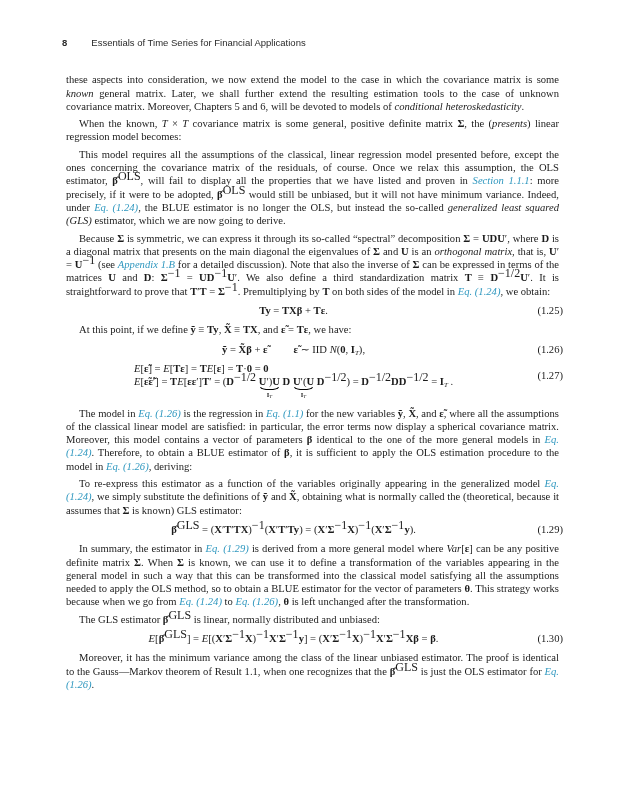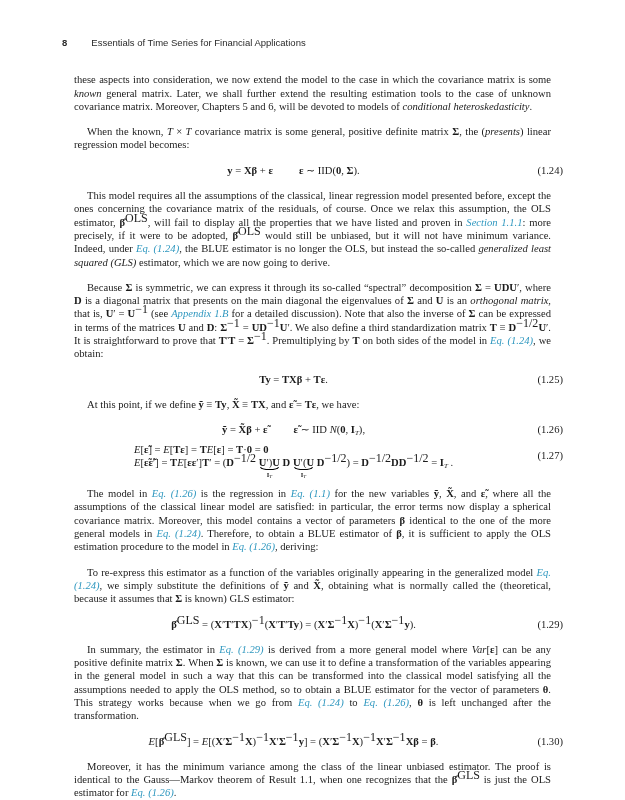--- a/index.html
+++ b/index.html
@@ -11,21 +11,21 @@
     font-size:10.6px;line-height:13.3px;color:#1b1b1b;
     overflow:hidden;
   }
   .header{
     display:flex;align-items:baseline;gap:24px;
     font-family:"Liberation Sans", sans-serif;
     font-size:9.5px;color:#2a2a2a;
     margin:0 0 24px 0;
   }
   .page-num{font-weight:bold;}
-  .para{margin:12px;text-align:justify;}
+  .para{margin:4px;text-align:justify;}
   .para.indent{text-indent:13px;}
   .s-i{font-style:italic;}
   .s-b{font-weight:bold;}
   .s-link{color:var(--link,#2e97bf);font-style:italic;}
   .s-sup{font-size:12px;vertical-align:3.6px;line-height:0;}
   .s-sub{font-size:7px;vertical-align:-2px;line-height:0;}
   .s-gap{display:inline-block;width:26px;}
   .eq{display:flex;align-items:center;margin:6px 0;}
   .eq-body{flex:1;text-align:center;}
   .eq-lines{display:inline-block;text-align:left;}
@@ -42,24 +42,20 @@
 <body>
 
 <div class="page">
   <div class="header">
     <span class="page-num">8</span>
     <span class="running-title">Essentials of Time Series for Financial Applications</span>
   </div>
   <div id="content">
       <p class="para"><span>these aspects into consideration, we now extend the model to the case in which the covariance matrix is some </span><span class="s-i">known</span><span> general matrix. Later, we shall further extend the resulting estimation tools to the case of unknown covariance matrix. Moreover, Chapters 5 and 6, will be devoted to models of </span><span class="s-i">conditional heteroskedasticity</span><span>.</span></p>
       <p class="para indent"><span>When the known, </span><span class="s-i">T</span><span> × </span><span class="s-i">T</span><span> covariance matrix is some general, positive definite matrix </span><span class="s-b">Σ</span><span>, the (</span><span class="s-i">presents</span><span>) linear regression model becomes:</span></p>
-      <div class="eq">
-        <div class="eq-body"><div class="eq-lines"><div class="eq-line"><span class="s-b">y</span><span> = </span><span class="s-b">Xβ</span><span> + </span><span class="s-b">ε</span><span class="s-gap"></span><span class="s-b">ε</span><span> ∼ IID(</span><span class="s-b">0</span><span>, </span><span class="s-b">Σ</span><span>).</span></div></div></div>
-        <div class="eq-num">(1.24)</div>
-      </div>
       <p class="para indent"><span>This model requires all the assumptions of the classical, linear regression model presented before, except the ones concerning the covariance matrix of the residuals, of course. Once we relax this assumption, the OLS estimator, </span><span class="s-b">β̂</span><span class="s-sup">OLS</span><span>, will fail to display all the properties that we have listed and proven in </span><span class="s-link">Section 1.1.1</span><span>: more precisely, if it were to be adopted, </span><span class="s-b">β̂</span><span class="s-sup">OLS</span><span> would still be unbiased, but it will not have minimum variance. Indeed, under </span><span class="s-link">Eq. (1.24)</span><span>, the BLUE estimator is no longer the OLS, but instead the so-called </span><span class="s-i">generalized least squared (GLS)</span><span> estimator, which we are now going to derive.</span></p>
       <p class="para indent"><span>Because </span><span class="s-b">Σ</span><span> is symmetric, we can express it through its so-called “spectral” decomposition </span><span class="s-b">Σ</span><span> = </span><span class="s-b">UDU</span><span>′</span><span>, where </span><span class="s-b">D</span><span> is a diagonal matrix that presents on the main diagonal the eigenvalues of </span><span class="s-b">Σ</span><span> and </span><span class="s-b">U</span><span> is an </span><span class="s-i">orthogonal matrix</span><span>, that is, </span><span class="s-b">U</span><span>′</span><span> = </span><span class="s-b">U</span><span class="s-sup">−1</span><span> (see </span><span class="s-link">Appendix 1.B</span><span> for a detailed discussion). Note that also the inverse of </span><span class="s-b">Σ</span><span> can be expressed in terms of the matrices </span><span class="s-b">U</span><span> and </span><span class="s-b">D</span><span>: </span><span class="s-b">Σ</span><span class="s-sup">−1</span><span> = </span><span class="s-b">UD</span><span class="s-sup">−1</span><span class="s-b">U</span><span>′</span><span>. We also define a third standardization matrix </span><span class="s-b">T</span><span> ≡ </span><span class="s-b">D</span><span class="s-sup">−1/2</span><span class="s-b">U</span><span>′</span><span>. It is straightforward to prove that </span><span class="s-b">T</span><span>′</span><span class="s-b">T</span><span> = </span><span class="s-b">Σ</span><span class="s-sup">−1</span><span>. Premultiplying by </span><span class="s-b">T</span><span> on both sides of the model in </span><span class="s-link">Eq. (1.24)</span><span>, we obtain:</span></p>
       <div class="eq">
         <div class="eq-body"><div class="eq-lines"><div class="eq-line"><span class="s-b">Ty</span><span> = </span><span class="s-b">TXβ</span><span> + </span><span class="s-b">Tε</span><span>.</span></div></div></div>
         <div class="eq-num">(1.25)</div>
       </div>
       <p class="para indent"><span>At this point, if we define </span><span class="s-b">ỹ</span><span> ≡ </span><span class="s-b">Ty</span><span>, </span><span class="s-b">X̃</span><span> ≡ </span><span class="s-b">TX</span><span>, and </span><span class="s-b">ε̃</span><span> = </span><span class="s-b">Tε</span><span>, we have:</span></p>
       <div class="eq">
         <div class="eq-body"><div class="eq-lines"><div class="eq-line"><span class="s-b">ỹ</span><span> = </span><span class="s-b">X̃β</span><span> + </span><span class="s-b">ε̃</span><span class="s-gap"></span><span class="s-b">ε̃</span><span> ∼ IID </span><span class="s-i">N</span><span>(</span><span class="s-b">0</span><span>, </span><span class="s-b">I</span><span class="s-sub s-i">T</span><span>),</span></div></div></div>
         <div class="eq-num">(1.26)</div>
@@ -74,19 +70,20 @@
                 </span></span><span> </span><span class="s-b">D</span><span class="s-sup">−1/2</span><span>) = </span><span class="s-b">D</span><span class="s-sup">−1/2</span><span class="s-b">DD</span><span class="s-sup">−1/2</span><span> = </span><span class="s-b">I</span><span class="s-sub s-i">T</span><span> .</span></div></div></div>
         <div class="eq-num">(1.27)</div>
       </div>
       <p class="para indent"><span>The model in </span><span class="s-link">Eq. (1.26)</span><span> is the regression in </span><span class="s-link">Eq. (1.1)</span><span> for the new variables </span><span class="s-b">ỹ</span><span>, </span><span class="s-b">X̃</span><span>, and </span><span class="s-b">ε̃</span><span>, where all the assumptions of the classical linear model are satisfied: in particular, the error terms now display a spherical covariance matrix. Moreover, this model contains a vector of parameters </span><span class="s-b">β</span><span> identical to the one of the more general models in </span><span class="s-link">Eq. (1.24)</span><span>. Therefore, to obtain a BLUE estimator of </span><span class="s-b">β</span><span>, it is sufficient to apply the OLS estimation procedure to the model in </span><span class="s-link">Eq. (1.26)</span><span>, deriving:</span></p>
       <p class="para indent"><span>To re-express this estimator as a function of the variables originally appearing in the generalized model </span><span class="s-link">Eq. (1.24)</span><span>, we simply substitute the definitions of </span><span class="s-b">ỹ</span><span> and </span><span class="s-b">X̃</span><span>, obtaining what is normally called the (theoretical, because it assumes that </span><span class="s-b">Σ</span><span> is known) GLS estimator:</span></p>
       <div class="eq">
         <div class="eq-body"><div class="eq-lines"><div class="eq-line"><span class="s-b">β̂</span><span class="s-sup">GLS</span><span> = (</span><span class="s-b">X</span><span>′</span><span class="s-b">T</span><span>′</span><span class="s-b">TX</span><span>)</span><span class="s-sup">−1</span><span>(</span><span class="s-b">X</span><span>′</span><span class="s-b">T</span><span>′</span><span class="s-b">Ty</span><span>) = (</span><span class="s-b">X</span><span>′</span><span class="s-b">Σ</span><span class="s-sup">−1</span><span class="s-b">X</span><span>)</span><span class="s-sup">−1</span><span>(</span><span class="s-b">X</span><span>′</span><span class="s-b">Σ</span><span class="s-sup">−1</span><span class="s-b">y</span><span>).</span></div></div></div>
         <div class="eq-num">(1.29)</div>
       </div>
       <p class="para indent"><span>In summary, the estimator in </span><span class="s-link">Eq. (1.29)</span><span> is derived from a more general model where </span><span class="s-i">Var</span><span>[</span><span class="s-b">ε</span><span>] can be any positive definite matrix </span><span class="s-b">Σ</span><span>. When </span><span class="s-b">Σ</span><span> is known, we can use it to define a transformation of the variables appearing in the general model in such a way that this can be transformed into the classical model satisfying all the assumptions needed to apply the OLS method, so to obtain a BLUE estimator for the vector of parameters </span><span class="s-b">θ</span><span>. This strategy works because when we go from </span><span class="s-link">Eq. (1.24)</span><span> to </span><span class="s-link">Eq. (1.26)</span><span>, </span><span class="s-b">θ</span><span> is left unchanged after the transformation.</span></p>
+      <p class="para indent"><span>The GLS estimator </span><span class="s-b">β̂</span><span class="s-sup">GLS</span><span> is linear, normally distributed and unbiased:</span></p>
       <div class="eq">
         <div class="eq-body"><div class="eq-lines"><div class="eq-line"><span class="s-i">E</span><span>[</span><span class="s-b">β̂</span><span class="s-sup">GLS</span><span>] = </span><span class="s-i">E</span><span>[(</span><span class="s-b">X</span><span>′</span><span class="s-b">Σ</span><span class="s-sup">−1</span><span class="s-b">X</span><span>)</span><span class="s-sup">−1</span><span class="s-b">X</span><span>′</span><span class="s-b">Σ</span><span class="s-sup">−1</span><span class="s-b">y</span><span>] = (</span><span class="s-b">X</span><span>′</span><span class="s-b">Σ</span><span class="s-sup">−1</span><span class="s-b">X</span><span>)</span><span class="s-sup">−1</span><span class="s-b">X</span><span>′</span><span class="s-b">Σ</span><span class="s-sup">−1</span><span class="s-b">Xβ</span><span> = </span><span class="s-b">β</span><span>.</span></div></div></div>
         <div class="eq-num">(1.30)</div>
       </div>
       <p class="para indent"><span>Moreover, it has the minimum variance among the class of the linear unbiased estimator. The proof is identical to the Gauss—Markov theorem of Result 1.1, when one recognizes that the </span><span class="s-b">β̂</span><span class="s-sup">GLS</span><span> is just the OLS estimator for </span><span class="s-link">Eq. (1.26)</span><span>.</span></p>
     </div>
 </div>
 
 </body></html>

